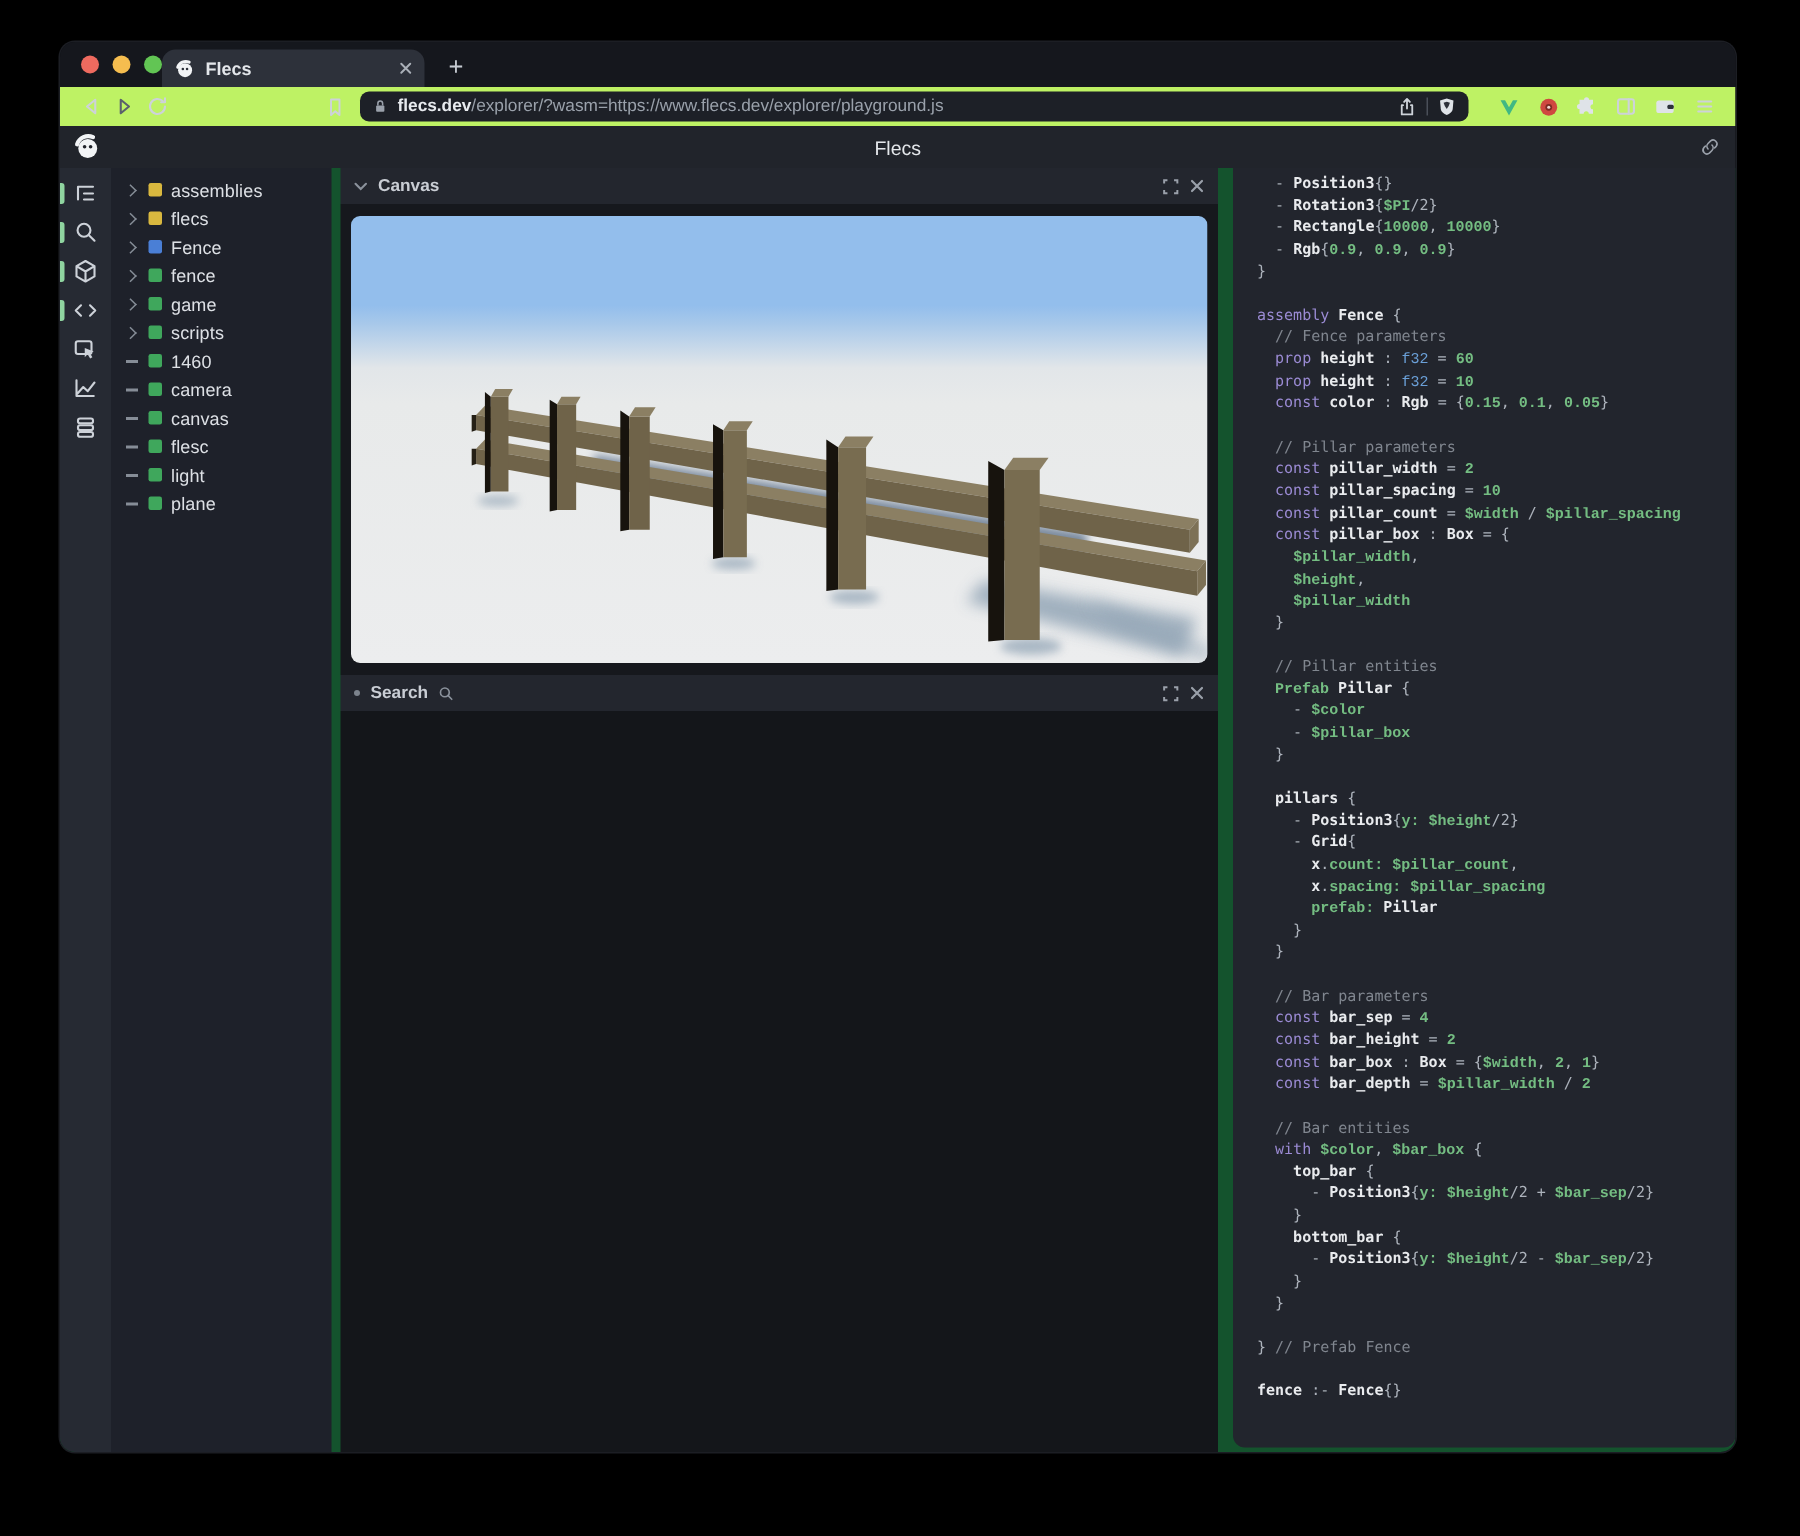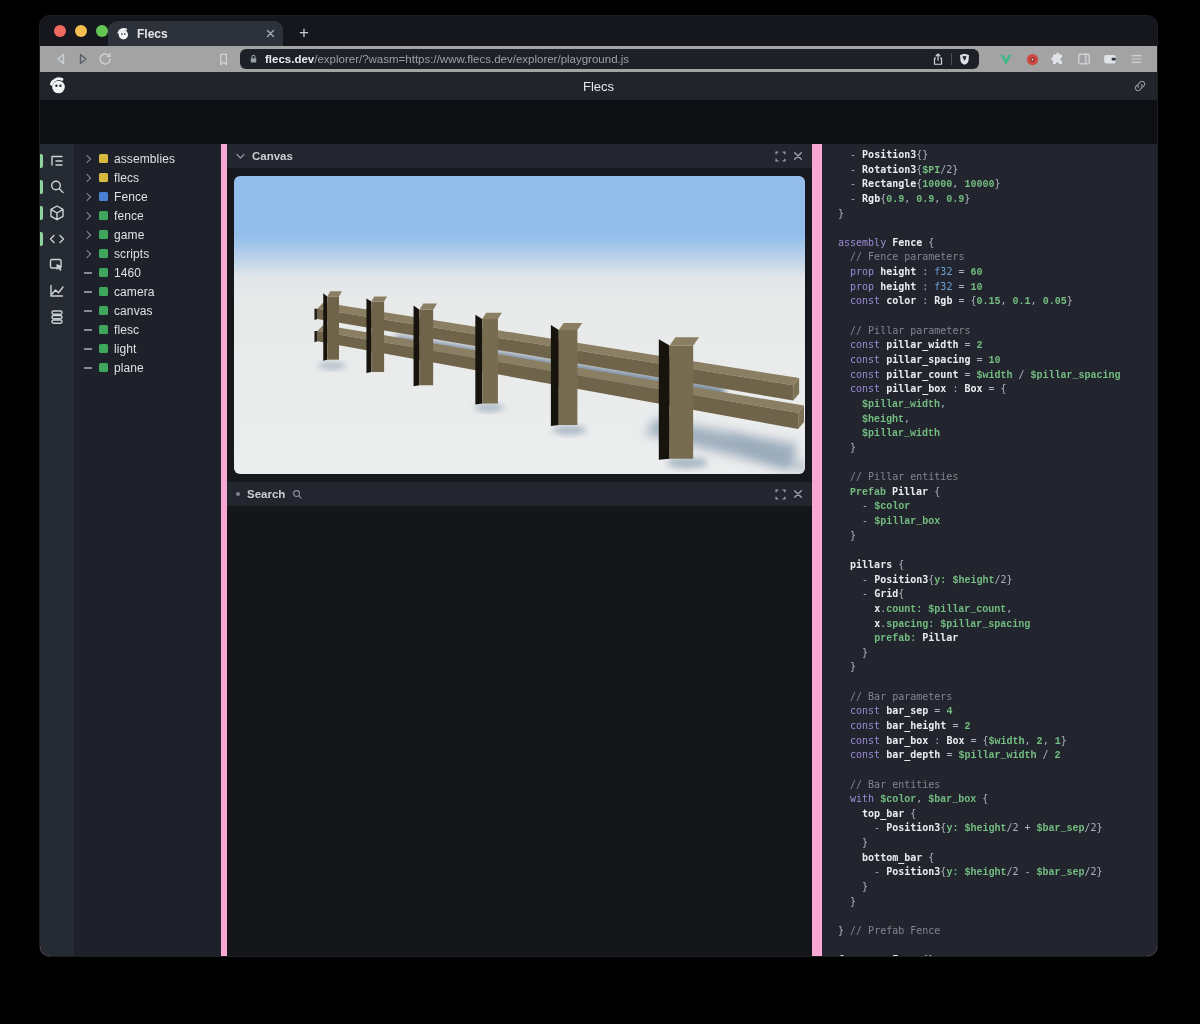--- a/index.html
+++ b/index.html
@@ -1,47 +1,47 @@
 <!DOCTYPE html>
 <html style="--accent-green: #8fd4a0; --entity-green: #3fa75c; --entity-yellow: #d9b83f; --entity-blue: #4a7fd6; --code-keyword: #9b8bd4; --code-ident: #e9ebee; --code-type: #6ba0d8; --code-green: #74bd82; --code-comment: #80868f; --code-default: #adb3bc; --traffic-red: #ee6a5f; --traffic-yellow: #f5bd4f; --traffic-green: #62c554; --vue-green: #41b883; --ext-red: #cf4840; --sky: #93beec; --ground: #e8eaea; --wood-top: #8b7f63; --wood-front: #6f6349; --wood-front-light: #786c50; --wood-dark: #17130d; --wood-end: #7d7156; --shadow-dark: #5b7089; --shadow-soft: #93a5b6;"><head>
 <meta charset="utf-8">
 <style>
   html,body{margin:0;padding:0;background:#000;}
   .stage{position:relative;width:1200px;height:1024px;background:#000;overflow:hidden;
          font-family:"Liberation Sans",sans-serif;-webkit-font-smoothing:antialiased;}
-  .window{position:absolute;left:40px;top:16px;width:1117px;height:940px;border-radius:10px;
+  .window{position:absolute;left:40px;top:28px;width:1117px;height:940px;border-radius:10px;
           background:#0d0f13;overflow:hidden;box-shadow:0 0 0 1px #1c1e24;}
   
   .tabstrip{position:relative;height:30px;background:#15171d;}
   .lights{position:absolute;left:14px;top:9px;display:flex;gap:9px;}
   .light{width:12px;height:12px;border-radius:50%;}
   .tab{position:absolute;left:68px;top:5px;width:175px;height:25px;background:#2d313a;
        border-radius:9px 9px 0 0;display:flex;align-items:center;padding:0 8px;box-sizing:border-box;gap:7px;}
   .tab-title{font-size:12px;font-weight:bold;color:#e3e6ea;flex:1;}
   .newtab{position:absolute;left:252px;top:5px;width:24px;height:24px;display:flex;align-items:center;
           justify-content:center;color:#c6cbd2;font-size:17px;font-weight:300;}
   
-  .toolbar{height:26px;background:#a3a3a3;display:flex;align-items:center;padding:0 10px;box-sizing:border-box;}
+  .toolbar{height:26px;background:#bef264;display:flex;align-items:center;padding:0 10px;box-sizing:border-box;}
   .tbtn{width:22px;height:20px;display:flex;align-items:center;justify-content:center;flex:0 0 auto;}
   .spacer{width:96px;flex:0 0 auto;}
   .urlbar{flex:1;height:20px;margin:0 10px 0 6px;background:#1d2027;border-radius:6px;display:flex;
           align-items:center;padding:0 8px;box-sizing:border-box;gap:6px;min-width:0;}
   .url-text{font-size:11.5px;white-space:nowrap;overflow:hidden;flex:1;min-width:0;}
   .url-domain{color:#e8ebef;font-weight:bold;}
   .url-path{color:#9aa1ab;}
   .url-sep{width:1px;height:12px;background:#4a4f59;}
   .rightbtns{display:flex;align-items:center;gap:4px;margin-left:6px;}
   
   .appheader{position:relative;height:28px;background:#21242b;}
   .app-title{position:absolute;left:0;right:0;top:0;height:28px;display:flex;align-items:center;
              justify-content:center;font-size:13px;color:#e4e7eb;}
   .applogo{position:absolute;left:8px;top:4px;}
   .linkicon{position:absolute;right:10px;top:7px;}
   
-  .main{display:flex;height:856px;background:#f9a8d4;margin-top:44px;}
+  .main{display:flex;height:856px;background:#14532d;}
   .rail{width:34px;background:#262a33;padding-top:4px;box-sizing:border-box;flex:0 0 auto;}
   .railcell{position:relative;height:26px;display:flex;align-items:center;justify-content:center;}
   .railpill{position:absolute;left:0;top:6px;width:3px;height:14px;border-radius:0 2px 2px 0;
             background:var(--accent-green);}
   .tree{width:147px;background:#1e212a;padding-top:5px;box-sizing:border-box;flex:0 0 auto;overflow:hidden;}
   .trow{height:19px;display:flex;align-items:center;padding-left:9px;gap:6px;cursor:default;}
   .twist{width:10px;display:flex;align-items:center;justify-content:center;flex:0 0 auto;}
   .chev{width:5px;height:5px;border-right:1.5px solid #868d97;border-top:1.5px solid #868d97;
         transform:rotate(45deg);margin-left:-2px;}
   .dash{width:8px;height:2px;background:#868d97;}
@@ -58,21 +58,21 @@
   .canvas-body{height:314px;background:#16181d;padding:8px 7px;box-sizing:border-box;}
   .canvas-body svg{display:block;border-radius:6px;}
   .search-body{flex:1;background:#14161a;}
   .editor{width:335px;margin-left:10px;height:853px;background:#22252d;border-radius:0 0 8px 8px;
           display:flex;flex-direction:column;flex:0 0 auto;overflow:hidden;}
   .code{flex:1;padding:5px 0 0 16px;font-family:"DejaVu Sans Mono",monospace;font-size:10px;
         overflow:hidden;}
   .line{height:14.65px;white-space:pre;}
   .tok.k{color:var(--code-keyword);}
   .tok.i{color:var(--code-ident);font-weight:bold;}
-  .tok.t{color:var(--code-type);}
+  .tok.t{color:var(--code-type);font-family:Liberation Mono, monospace;}
   .tok.g{color:var(--code-green);font-weight:600;font-family:Liberation Mono, monospace;}
   .tok.c{color:var(--code-comment);}
   .tok.d{color:var(--code-default);}
   .icon-stroke{stroke:#cdd2d9;fill:none;stroke-width:1.4;stroke-linecap:round;stroke-linejoin:round;}
   .icon-dim{stroke:#5b616c;fill:none;stroke-width:1.4;stroke-linecap:round;stroke-linejoin:round;}
   .hicon{stroke:#9ba1ab;fill:none;stroke-width:1.2;stroke-linecap:round;stroke-linejoin:round;}
 </style>
 </head>
 <body>
 

